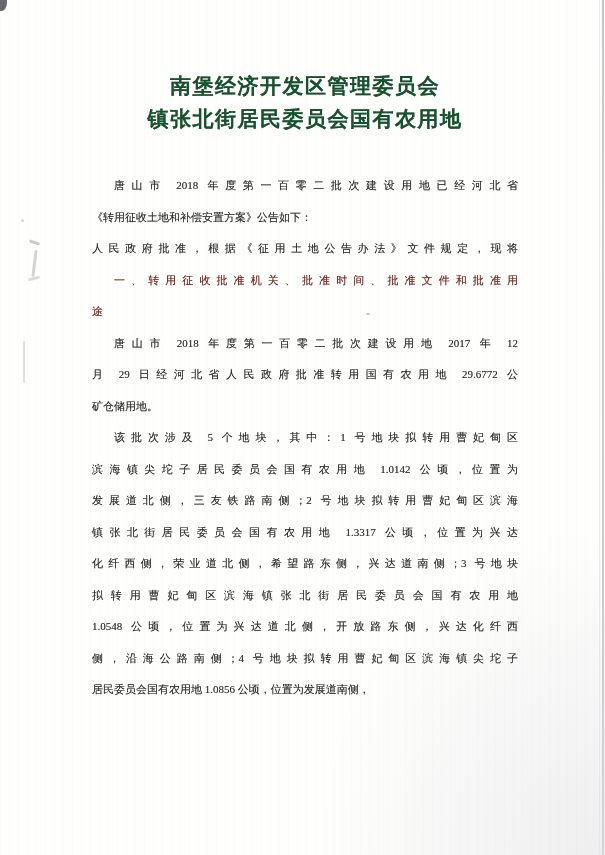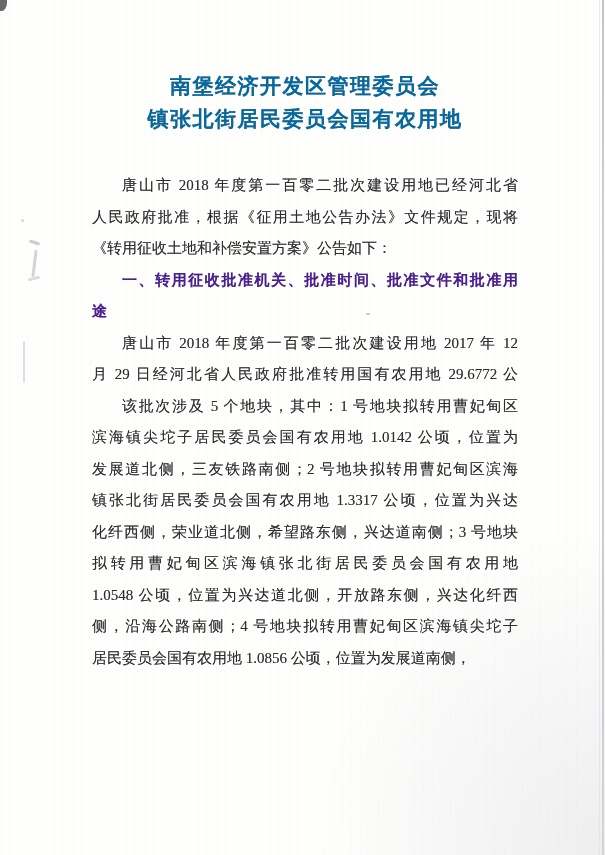--- a/index.html
+++ b/index.html
@@ -81,78 +81,79 @@
     top: 70px;
     width: 426px;
     color: #2e2d2e;
   }
   .doc-title {
     text-align: center;
     font-weight: 700;
     font-size: 21px;
     line-height: 33px;
     letter-spacing: 1.5px;
-    color: #0369a1;
+    color: #14532d;
     margin: 0 0 34px 0;
     text-shadow: 0 0 0.5px rgba(40, 40, 40, 0.55);
   }
   .body-text {
-    font-size: 15px;
+    font-size: 11px;
     line-height: 31.5px;
     text-shadow: 0 0 0.4px rgba(45, 45, 45, 0.5);
   }
   .line {
     height: 31.5px;
     overflow: hidden;
     text-align: justify;
     text-align-last: justify;
     text-justify: inter-character;
     white-space: normal;
   }
   .line.short {
     text-align-last: left;
   }
   .line.indent {
     text-indent: 2em;
   }
   .line.bold {
-    font-weight: 700;
-    color: #4c1d95;
+    font-weight: 400;
+    color: #7f1d1d;
   }
 </style>
 </head>
 <body>
 
 <div class="page">
 
   <div class="scan-texture"></div>
 
   <div class="content">
 
     <div class="doc-title">
       <div>南堡经济开发区管理委员会</div>
       <div>镇张北街居民委员会国有农用地</div>
     </div>
 
     <div class="body-text">
 
       <div>
         <div class="line indent">唐山市 2018 年度第一百零二批次建设用地已经河北省</div>
+        <div class="line short">《转用征收土地和补偿安置方案》公告如下：</div>
         <div class="line">人民政府批准，根据《征用土地公告办法》文件规定，现将</div>
-        <div class="line short">《转用征收土地和补偿安置方案》公告如下：</div>
       </div>
 
       <div>
         <div class="line indent bold">一、转用征收批准机关、批准时间、批准文件和批准用</div>
         <div class="line short bold">途</div>
       </div>
 
       <div>
         <div class="line indent">唐山市 2018 年度第一百零二批次建设用地 2017 年 12</div>
         <div class="line">月 29 日经河北省人民政府批准转用国有农用地 29.6772 公</div>
+        <div class="line short">矿仓储用地。</div>
       </div>
 
 
       <div>
         <div class="line indent">该批次涉及 5 个地块，其中：1 号地块拟转用曹妃甸区</div>
         <div class="line">滨海镇尖坨子居民委员会国有农用地 1.0142 公顷，位置为</div>
         <div class="line">发展道北侧，三友铁路南侧；2 号地块拟转用曹妃甸区滨海</div>
         <div class="line">镇张北街居民委员会国有农用地 1.3317 公顷，位置为兴达</div>
         <div class="line">化纤西侧，荣业道北侧，希望路东侧，兴达道南侧；3 号地块</div>
         <div class="line">拟转用曹妃甸区滨海镇张北街居民委员会国有农用地</div>

